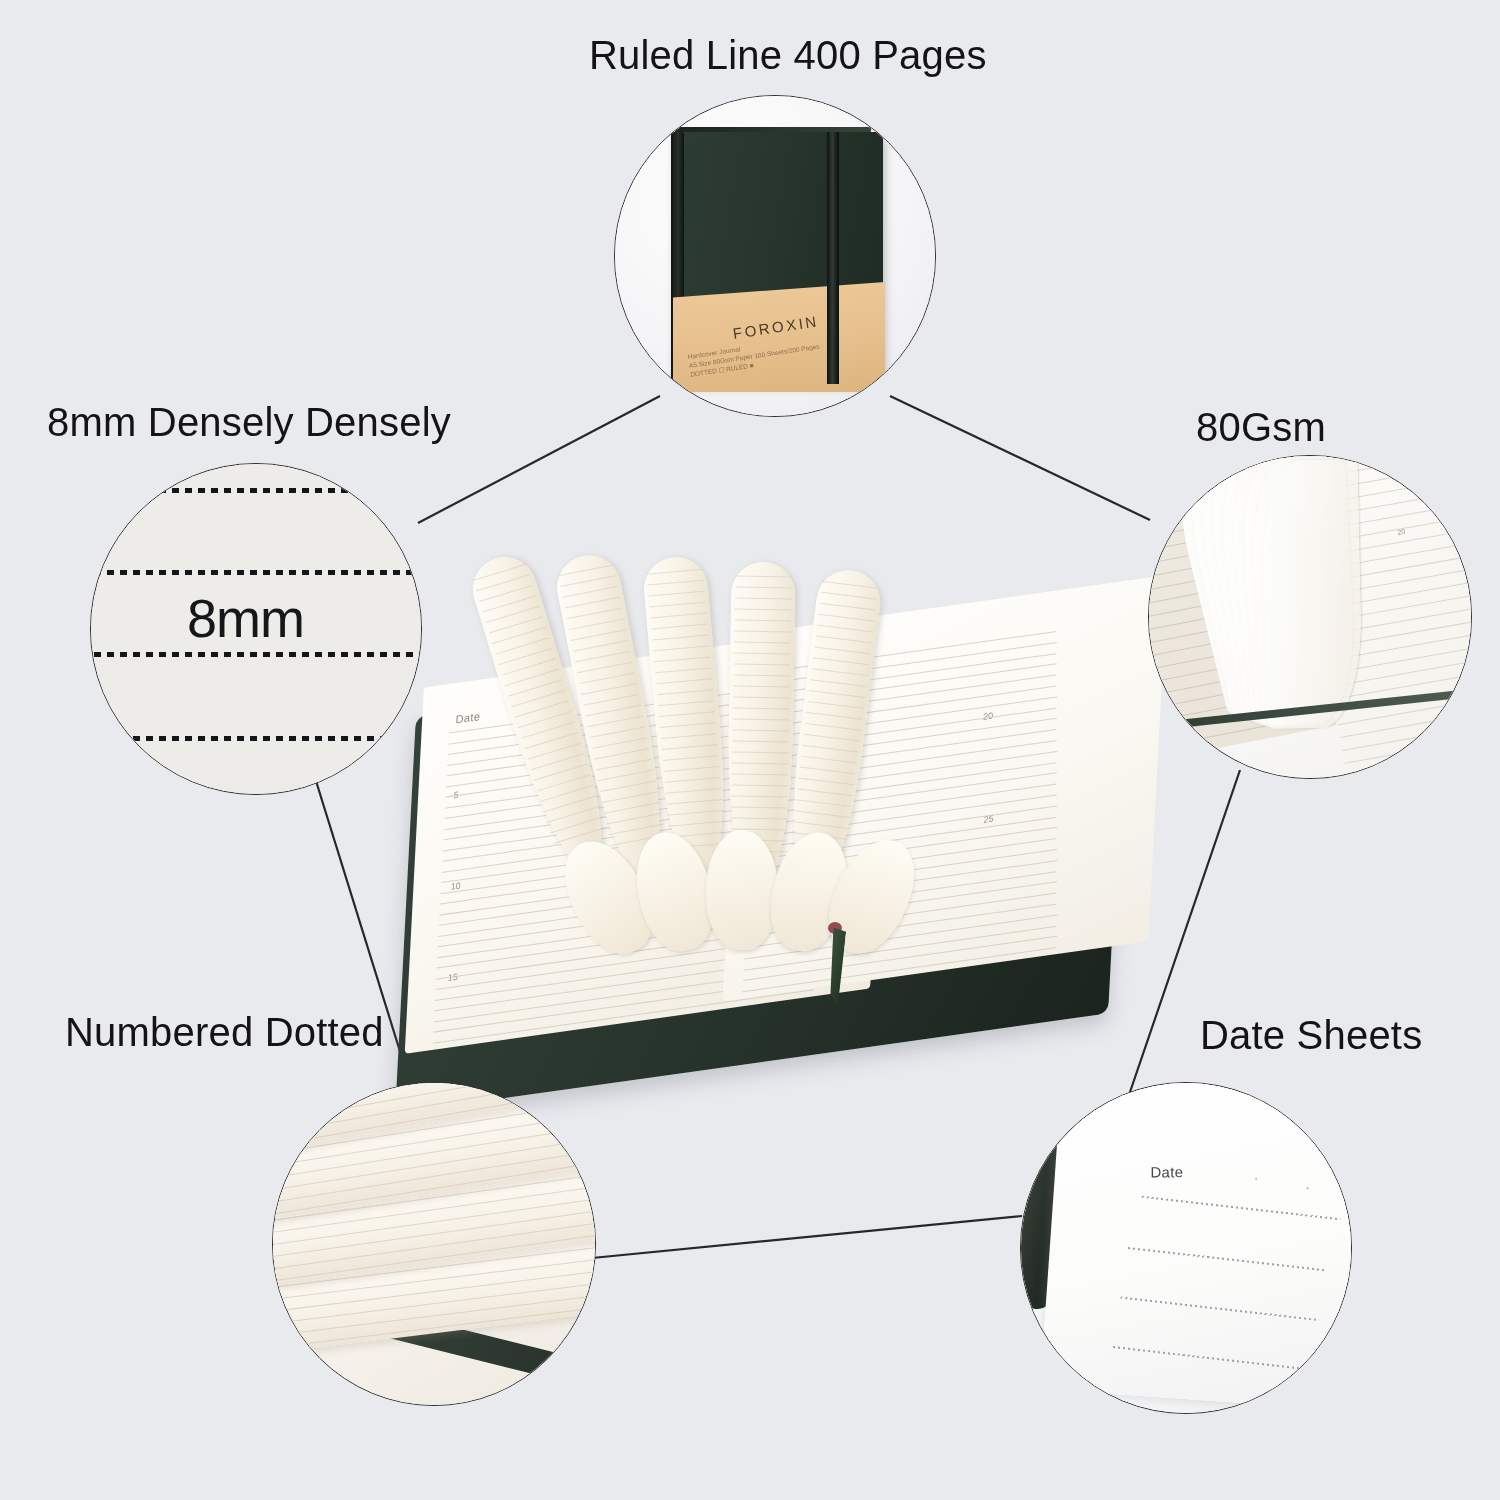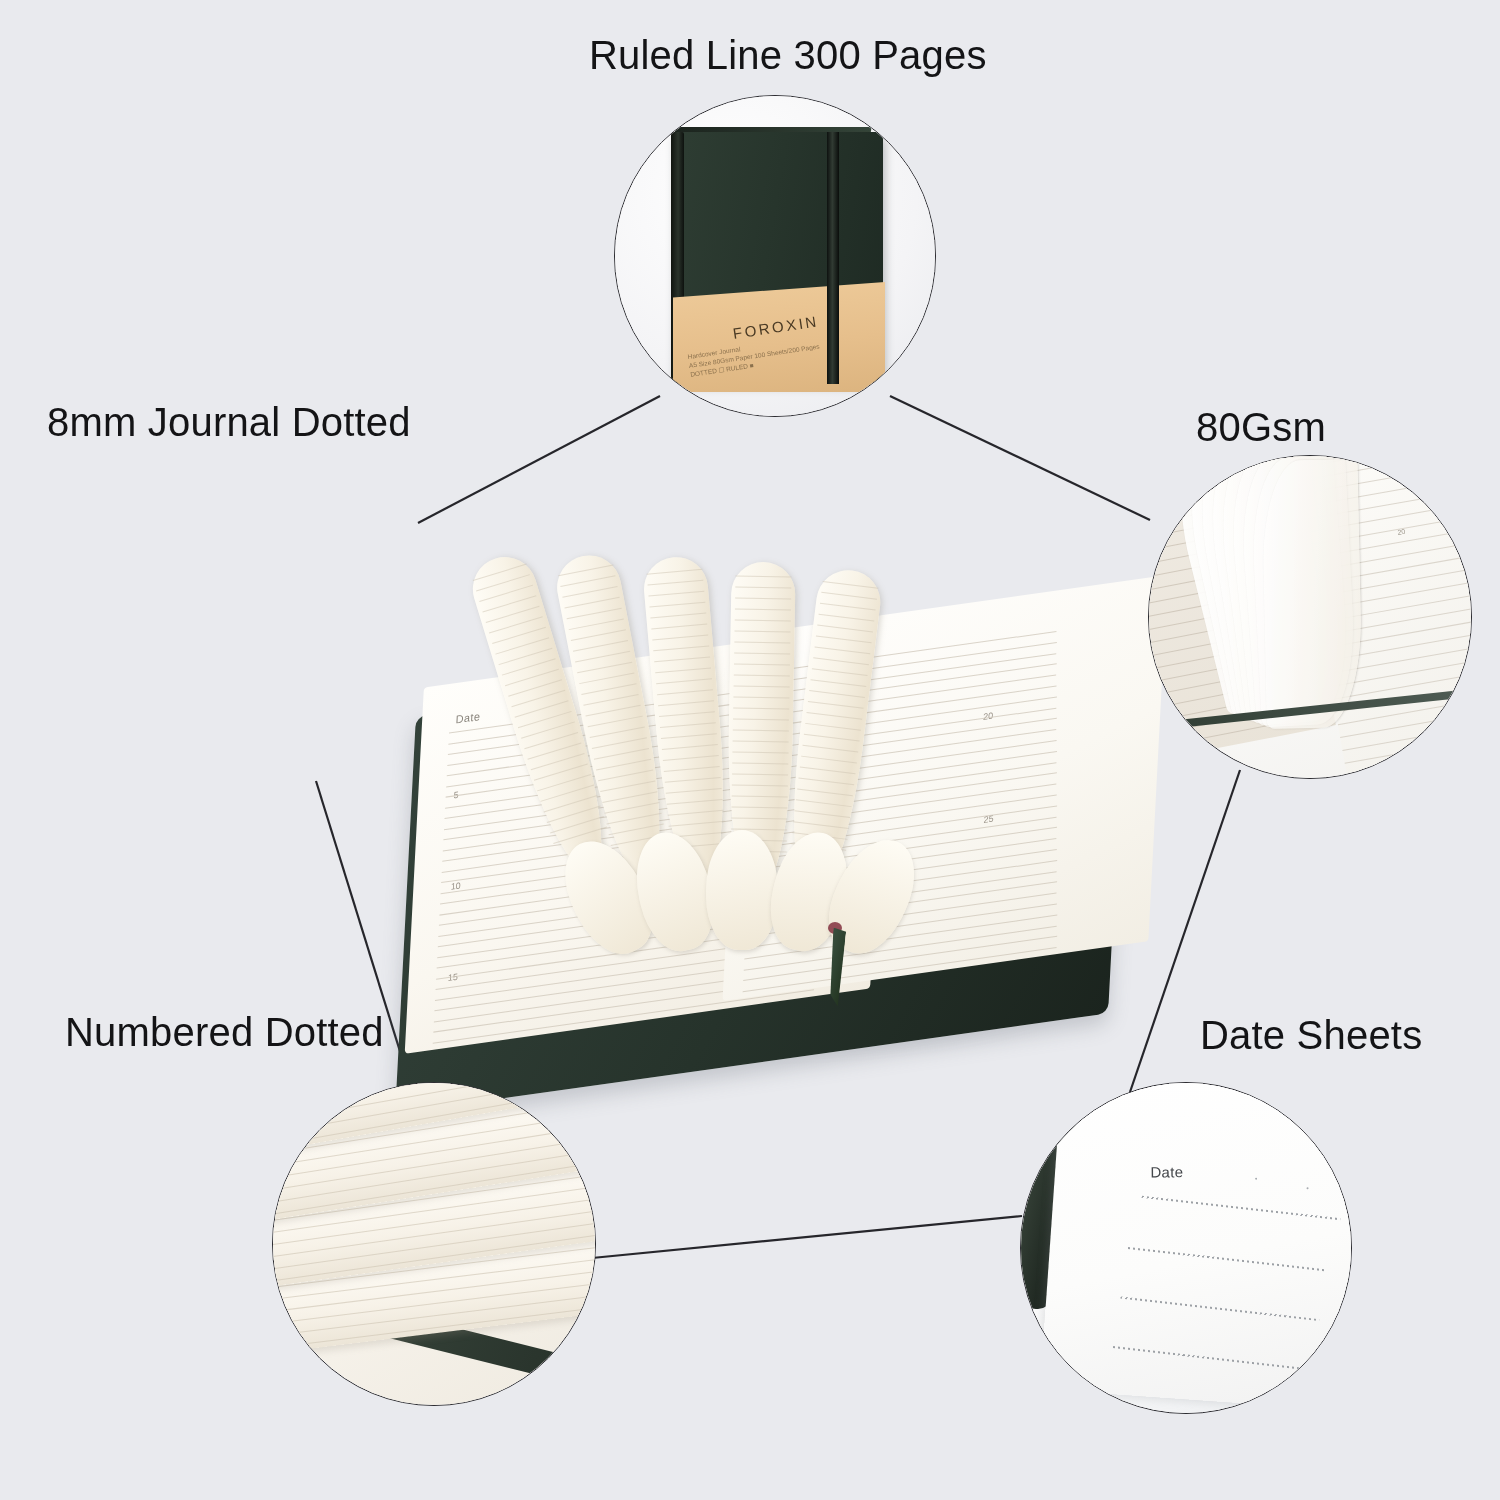--- a/index.html
+++ b/index.html
@@ -487,41 +487,51 @@
         <div class="hero-petal" style="left: 40px; top: 290px; transform: rotate(-28deg);"></div>
         <div class="hero-petal" style="left: 92px; top: 290px; transform: rotate(-13deg);"></div>
         <div class="hero-petal" style="left: 146px; top: 290px; transform: rotate(0deg);"></div>
         <div class="hero-petal" style="left: 200px; top: 290px; transform: rotate(13deg);"></div>
         <div class="hero-petal" style="left: 250px; top: 290px; transform: rotate(26deg);"></div>
       </div>
     <div class="hero-knot"></div>
     <div class="hero-ribbon"></div>
   </div>
 
-  <div class="label" id="label-ruled">Ruled Line 300 Pages</div>
+  <div class="label" id="label-ruled">Ruled Line 400 Pages</div>
   <div class="circle" id="c-ruled">
     <div class="inner">
       <div class="cov-bg"></div>
       <div class="cov-topedge"></div>
       <div class="cov-backcover"></div>
       <div class="cov-pages"></div>
       <div class="cov-book"></div>
       <div class="cov-band"></div>
       <div class="cov-kraft"></div>
       <div class="cov-elastic"></div>
       <div class="cov-kraft-brand">FOROXIN</div>
       <div class="cov-kraft-sub">
         <div>Hardcover Journal</div>
         <div>A5 Size 80Gsm Paper 100 Sheets/200 Pages</div>
         <div>DOTTED ☐     RULED ■</div>
       </div>
     </div>
   </div>
 
-  <div class="label" id="label-dotted">8mm Journal Dotted</div>
+  <div class="label" id="label-dotted">8mm Densely Densely</div>
+  <div class="circle" id="c-dotted">
+    <div class="inner">
+      <div class="dot-bg"></div>
+      <div class="dot-line dot-l1"></div>
+      <div class="dot-line dot-l2"></div>
+      <div class="dot-line dot-l3"></div>
+      <div class="dot-line dot-l4"></div>
+      <div class="dot-val">8mm</div>
+    </div>
+  </div>
 
   <div class="label" id="label-gsm">80Gsm</div>
   <div class="circle" id="c-gsm">
     <div class="inner">
       <div class="gsm-bg"></div>
       <div class="gsm-leftpage" id="gsm-lp">
           <div class="rl" style="top: 14px;"></div>
           <div class="rl" style="top: 27px;"></div>
           <div class="rl" style="top: 40px;"></div>
           <div class="rl" style="top: 53px;"></div>

